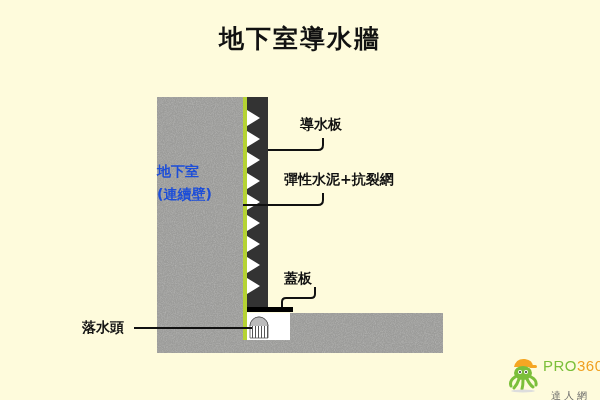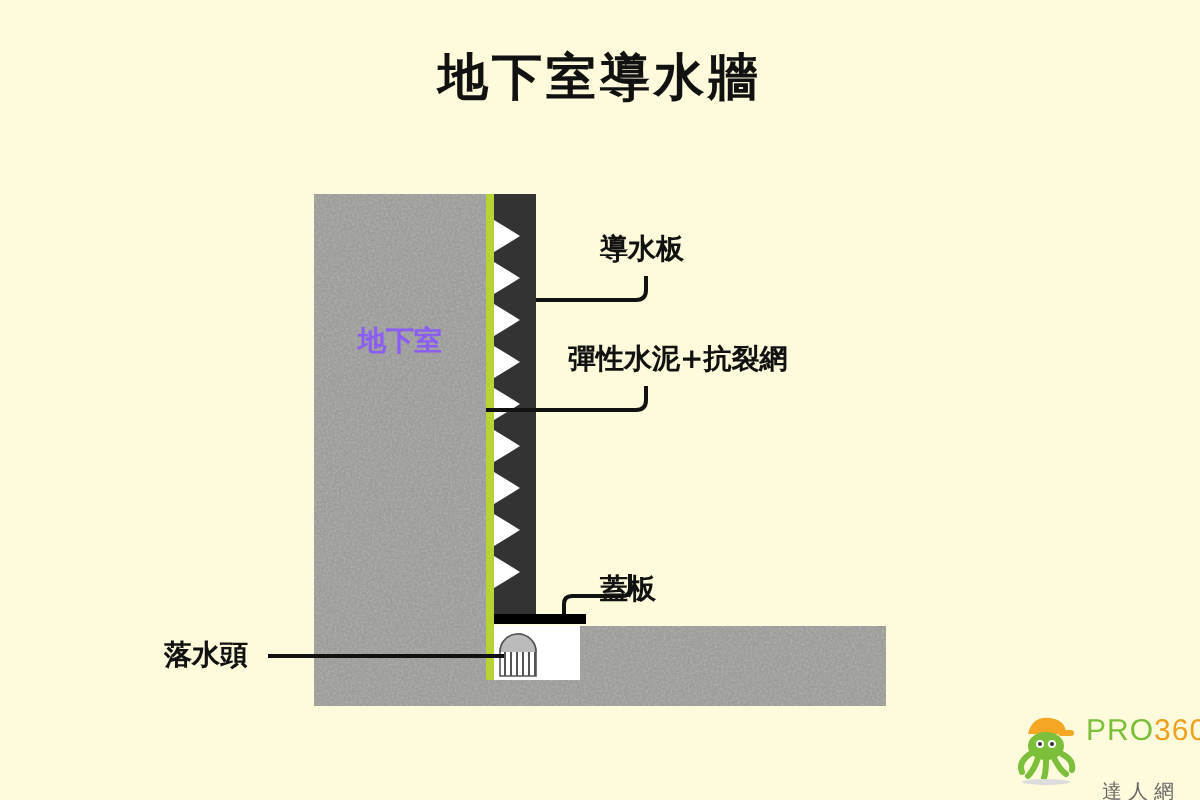--- a/index.html
+++ b/index.html
@@ -1,20 +1,20 @@
 <!DOCTYPE html>
 <html><head>
 <meta charset="utf-8">
 <style>
   html,body{margin:0;padding:0;}
   body{width:600px;height:400px;background:#fefbdc;position:relative;overflow:hidden;font-family:"DejaVu Sans","Liberation Sans",sans-serif;}
   .title{position:absolute;left:0;top:22px;width:600px;text-align:center;font-size:25px;font-weight:bold;color:#111;letter-spacing:2px;}
   svg.diagram{position:absolute;left:0;top:0;}
   .lbl{position:absolute;font-size:14px;font-weight:bold;color:#111;white-space:nowrap;}
-  .wall-label{position:absolute;left:157px;top:160px;width:86px;text-align:center;font-size:14px;font-weight:bold;color:#8b5cf6;line-height:23px;}
+  .wall-label{position:absolute;left:157px;top:160px;width:86px;font-size:14px;font-weight:bold;color:#1d4ed8;line-height:23px;}
   .logo{position:absolute;left:505px;top:355px;width:95px;height:40px;}
   .logo .brand{position:absolute;left:38px;top:2px;font-size:15px;color:#7bbf3a;font-family:"Liberation Sans",sans-serif;letter-spacing:0.5px;}
   .logo .brand .num{color:#f0a020;}
   .logo .sub{position:absolute;left:46px;top:34px;font-size:10px;color:#666;letter-spacing:3px;}
 </style>
 </head>
 <body>
 
 <div class="title">地下室導水牆</div>
 
@@ -71,25 +71,26 @@
   <g fill="none" stroke="#111" stroke-width="2">
     <path d="M268,150 L318,150 Q323,150 323,145 L323,138"></path>
     <path d="M243,205 L318,205 Q323,205 323,200 L323,193"></path>
     <path d="M282,307 L282,302 Q282,298 286,298 L311,298 Q315,298 315,294 L315,287"></path>
     <path d="M134,328 L252,328"></path>
   </g>
 </svg>
 
 <div class="wall-label">
   <div>地下室</div>
+  <div>(連續壁)</div>
 </div>
 
 <div class="lbl" style="left:300px;top:116px;">導水板</div>
 <div class="lbl" style="left:284px;top:171px;">彈性水泥+抗裂網</div>
-<div class="lbl" style="left:300px;top:270px;margin-top:16px;">蓋板</div>
+<div class="lbl" style="left:284px;top:270px;">蓋板</div>
 <div class="lbl" style="left:82px;top:319px;font-family:Liberation Serif, serif;">落水頭</div>
 
 <div class="logo">
   <svg width="36" height="38" style="position:absolute;left:0;top:0;">
     <path d="M9,12 Q11,3 20,4 Q28,5 28,12 Z" fill="#f5a623"></path>
     <rect x="24" y="10" width="8" height="3" rx="1.5" fill="#f5a623"></rect>
     <ellipse cx="18" cy="18" rx="9" ry="7" fill="#7bbf3a"></ellipse>
     <circle cx="15" cy="17" r="2" fill="#fff"></circle>
       <circle cx="21" cy="17" r="2" fill="#fff"></circle>
     <circle cx="15" cy="17" r="1" fill="#333"></circle>

